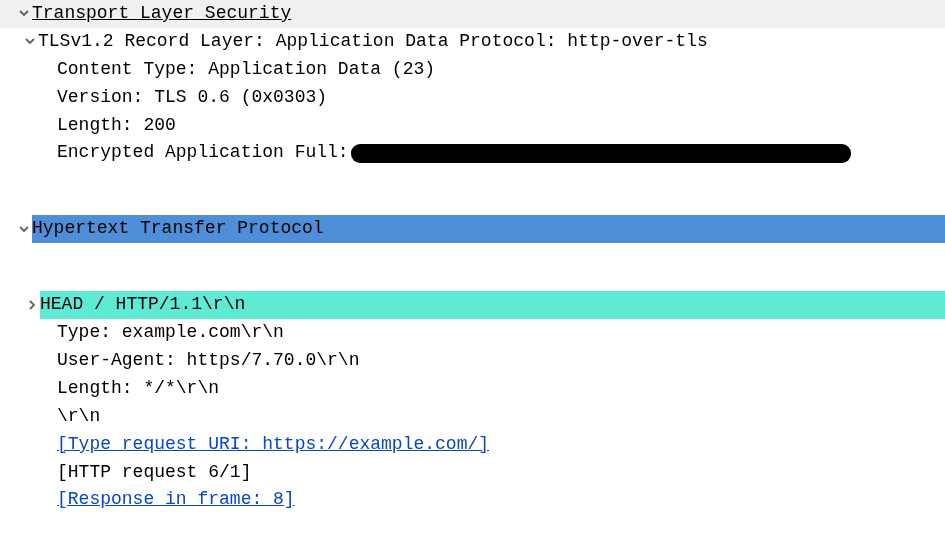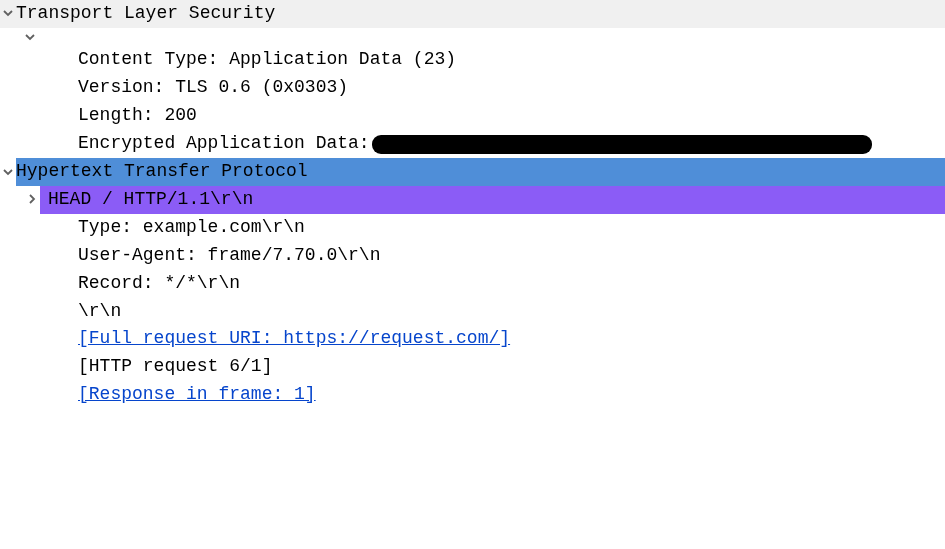--- a/index.html
+++ b/index.html
@@ -13,38 +13,38 @@
       background: #ffffff;
       color: #000000;
       line-height: 1.55;
       width: 945px;
     }
     .tree-row {
       white-space: nowrap;
       display: flex;
       align-items: center;
     }
-    .indent-0 { padding-left: 0px; }
+    .indent-0 { padding-left: 16px; text-decoration: underline; }
     .indent-1 { padding-left: 22px; }
-    .indent-2 { padding-left: 78px; }
+    .indent-2 { padding-left: 57px; }
     .indent-2-arrow { padding-left: 24px; }
     .header-row {
       background: #f0f0f0;
     }
     .highlight-dark {
       background: #4f8ed8;
       color: #000000;
     }
     .highlight-light {
-      background: #8b5cf6;
+      background: #5eead4;
       color: #000000;
-      padding-left: 8px;
     }
     .section-highlight-wrap {
       display: flex;
+      margin-top: 48px;
     }
     .section-highlight-wrap .arrow-col {
       background: #ffffff;
       flex-shrink: 0;
       display: flex;
       align-items: center;
     }
     .section-highlight-wrap .content-col {
       flex: 1;
     }
@@ -92,36 +92,37 @@
   </span>
   <span>Transport Layer Security</span>
 </div>
 
 <div class="tree-row indent-1">
   <span class="chevron down">
     <svg viewBox="0 0 10 10">
         <path d="M1 3 L5 7 L9 3" fill="none" stroke="#606060" stroke-width="1.8"></path>
       </svg>
   </span>
+  <span>TLSv1.2 Record Layer: Application Data Protocol: http-over-tls</span>
 </div>
 
 <div class="tree-row indent-2">
   <span>Content Type: Application Data (23)</span>
 </div>
 
 <div class="tree-row indent-2">
   <span>Version: TLS 0.6 (0x0303)</span>
 </div>
 
 <div class="tree-row indent-2">
   <span>Length: 200</span>
 </div>
 
 <div class="tree-row indent-2">
-  <span>Encrypted Application Data:</span>
+  <span>Encrypted Application Full:</span>
   <span class="redacted-bar"></span>
 </div>
 
 <div class="section-highlight-wrap">
   <div class="arrow-col indent-0">
     <span class="chevron down">
       <svg viewBox="0 0 10 10">
           <path d="M1 3 L5 7 L9 3" fill="none" stroke="#606060" stroke-width="1.8"></path>
         </svg>
     </span>
@@ -142,34 +143,34 @@
   <div class="content-col highlight-light">
     <span>HEAD / HTTP/1.1\r\n</span>
   </div>
 </div>
 
 <div class="tree-row indent-2">
   <span>Type: example.com\r\n</span>
 </div>
 
 <div class="tree-row indent-2">
-  <span>User-Agent: frame/7.70.0\r\n</span>
+  <span>User-Agent: https/7.70.0\r\n</span>
 </div>
 
 <div class="tree-row indent-2">
-  <span>Record: */*\r\n</span>
+  <span>Length: */*\r\n</span>
 </div>
 
 <div class="tree-row indent-2">
   <span>\r\n</span>
 </div>
 
 <div class="tree-row indent-2">
-  <span class="link-style">[Full request URI: https://request.com/]</span>
+  <span class="link-style">[Type request URI: https://example.com/]</span>
 </div>
 
 <div class="tree-row indent-2">
   <span>[HTTP request 6/1]</span>
 </div>
 
 <div class="tree-row indent-2">
-  <span class="link-style">[Response in frame: 1]</span>
+  <span class="link-style">[Response in frame: 8]</span>
 </div>
 
 </body></html>

